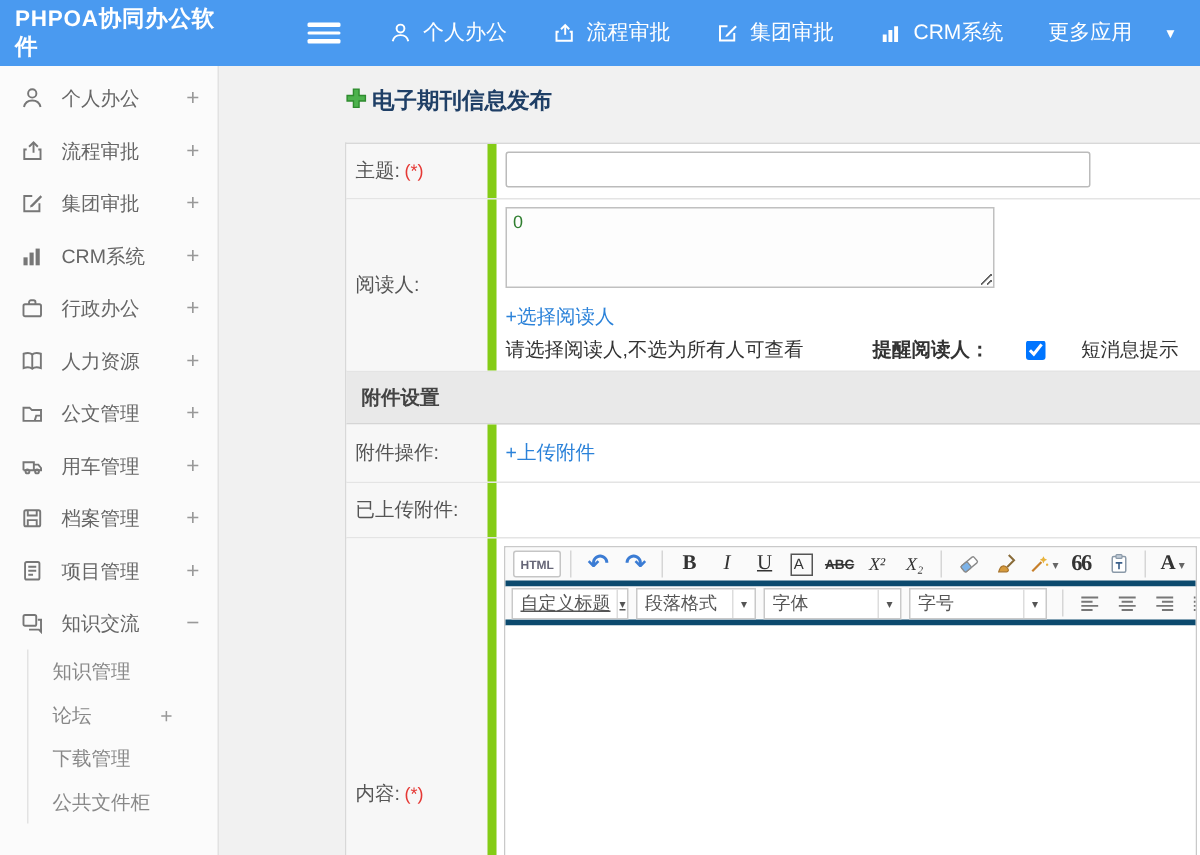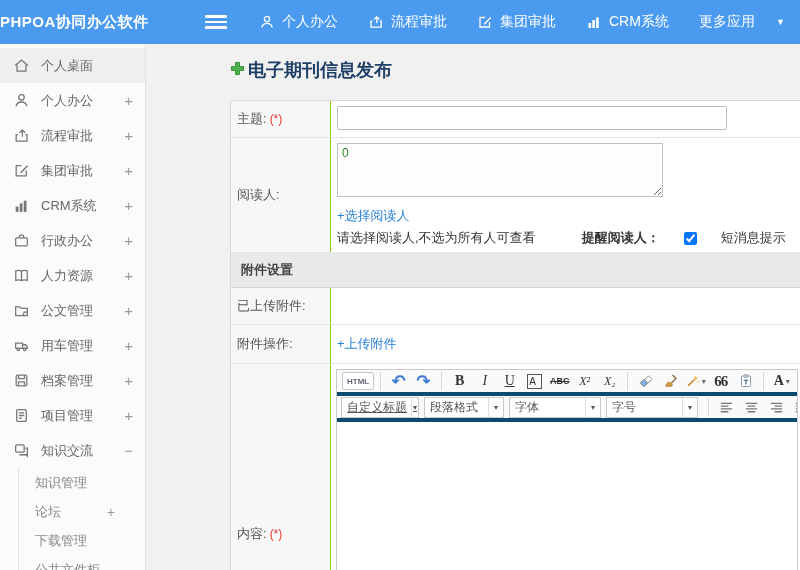--- a/index.html
+++ b/index.html
@@ -1,21 +1,21 @@
 <!DOCTYPE html>
 <html><head>
 <meta charset="utf-8">
 <style>
   * { margin:0; padding:0; box-sizing:border-box; }
   html,body { width:800px; height:570px; overflow:hidden; background:#fff;
     font-family:"Liberation Sans","DejaVu Sans",sans-serif; }
 
   
   .topbar { height:44px; background:#4a9af0; display:flex; align-items:center; color:#fff; }
-  .brand { font-size:15px; font-weight:bold; width:150px; letter-spacing:.5px; }
+  .brand { font-size:15px; font-weight:bold; padding-left:10px; width:150px; letter-spacing:.5px; }
   .hamburger { margin-left:55px; width:22px; cursor:pointer; display:flex; flex-direction:column; gap:3px; }
   .hamburger i { display:block; height:2.5px; background:#fff; border-radius:1px; }
   .topnav { display:flex; margin-left:32px; gap:30px; align-items:center; }
   .topnav .nav-item { display:flex; align-items:center; gap:7px; font-size:14px; cursor:pointer; white-space:nowrap; }
   .topnav svg { display:block; }
   .more-caret { font-size:9px; margin-left:14px; }
 
   
   .wrap { display:flex; height:526px; }
 
@@ -26,24 +26,24 @@
   .side-item.active { background:#efefef; }
   .side-item .s-icon { width:17px; height:17px; margin-right:11px; color:#777; flex:none; }
   .side-item .expand { margin-left:auto; color:#999; font-size:15px; font-weight:400; }
   .sub-group { margin-left:18px; border-left:1px solid #e3e3e3; }
   .sub-item { height:29px; display:flex; align-items:center; padding:0 30px 0 16px;
     color:#888; font-size:13px; cursor:pointer;justify-content:center; }
   .sub-item .expand { margin-left:auto; color:#999; font-size:14px; }
 
   
   .main { flex:1; background:#f1f1f1; padding:14px 0 0 84px; overflow:hidden; }
-  .page-title { display:flex; align-items:center; gap:3px; color:#1f3f66; font-weight:bold; font-size:18px; }
+  .page-title { display:flex; align-items:flex-start; gap:3px; color:#1f3f66; font-weight:bold; font-size:15px; }
   .form { margin-top:18px; background:#fff; border:1px solid #d8d8d8; border-right:none; width:570px; }
   .frow { display:flex; border-bottom:1px solid #e4e4e4; }
-  .cell-label { width:100px; flex:none; background:#f7f7f7; border-right:1px solid #84cc16;
+  .cell-label { width:100px; flex:none; background:#f7f7f7; border-right:6px solid #84cc16;
     padding:9px 6px; font-size:13px; color:#555; }
   .cell-label .req { color:#e53935; margin-left:3px; font-size:12px; }
   .cell-content { flex:1; padding:5px 6px; min-width:0; }
   .subject-input { width:390px; height:24px; border:1px solid #bbb; border-radius:2px; padding:0 4px; font-size:13px; }
   .readers-ta { width:326px; height:54px; border:1px solid #c0c0c0; resize:both;
     font-size:12px; color:#2f7e2f; padding:2px 4px; font-family:"Liberation Sans",sans-serif; background:#fdfdfd; }
   .blue-link { color:#2b82d9; font-size:13px; text-decoration:none; display:inline-block; }
   .readers-link { margin:5px 0 4px; }
   .hint-line { display:flex; align-items:center; font-size:13px; color:#333; gap:24px; white-space:nowrap; }
   .hint-line .remind { font-weight:bold; margin-left:22px; }
@@ -131,29 +131,20 @@
     <div class="nav-item">
       <span>更多应用</span>
       <span class="more-caret">▼</span>
     </div>
   </div>
 </div>
 
 <div class="wrap">
 
   <div class="sidebar">
-    <div class="side-item active">
-      <span class="s-icon">
-        <svg width="17" height="17" viewBox="0 0 16 16" fill="none" stroke="currentColor" stroke-width="1.2">
-          <path d="M2 8 L8 2.8 L14 8"></path>
-            <path d="M3.8 7 V13.2 H12.2 V7"></path>
-          </svg></span>
-      <span>个人桌面</span>
-      <span class="expand"></span>
-    </div>
     <div class="side-item">
       <span class="s-icon">
         <svg width="17" height="17" viewBox="0 0 16 16" fill="none" stroke="currentColor" stroke-width="1.2">
           <circle cx="8" cy="5" r="2.6"></circle>
             <path d="M2.8 13.5 C3.5 10.4 5.5 9.4 8 9.4 C10.5 9.4 12.5 10.4 13.2 13.5"></path>
           </svg></span>
       <span>个人办公</span>
       <span class="expand">+</span>
     </div>
     <div class="side-item">
@@ -305,34 +296,34 @@
             <span>请选择阅读人,不选为所有人可查看</span>
             <span class="remind">提醒阅读人：</span>
             <input type="checkbox" checked="" style="">
             <span>短消息提示</span>
           </div>
         </div>
       </div>
 
       <div class="section-header">附件设置</div>
 
+      <div class="frow row-attachop">
+        <div class="cell-label" style="display:flex;align-items:center;">
+          <span>附件操作:</span>
+        </div>
+        <div class="cell-content">
+          <a href="#" class="blue-link">+上传附件</a>
+        </div>
+      </div>
+
       <div class="frow row-uploaded">
         <div class="cell-label" style="display:flex;align-items:center;">
           <span>已上传附件:</span>
         </div>
         <div class="cell-content"></div>
-      </div>
-
-      <div class="frow row-attachop">
-        <div class="cell-label" style="display:flex;align-items:center;">
-          <span>附件操作:</span>
-        </div>
-        <div class="cell-content">
-          <a href="#" class="blue-link">+上传附件</a>
-        </div>
       </div>
 
       <div class="frow content-row">
         <div class="cell-label">
           <span>内容:</span>
             <span class="req">(*)</span>
         </div>
         <div class="cell-content" style="padding:0;">
           <div class="editor">
 

